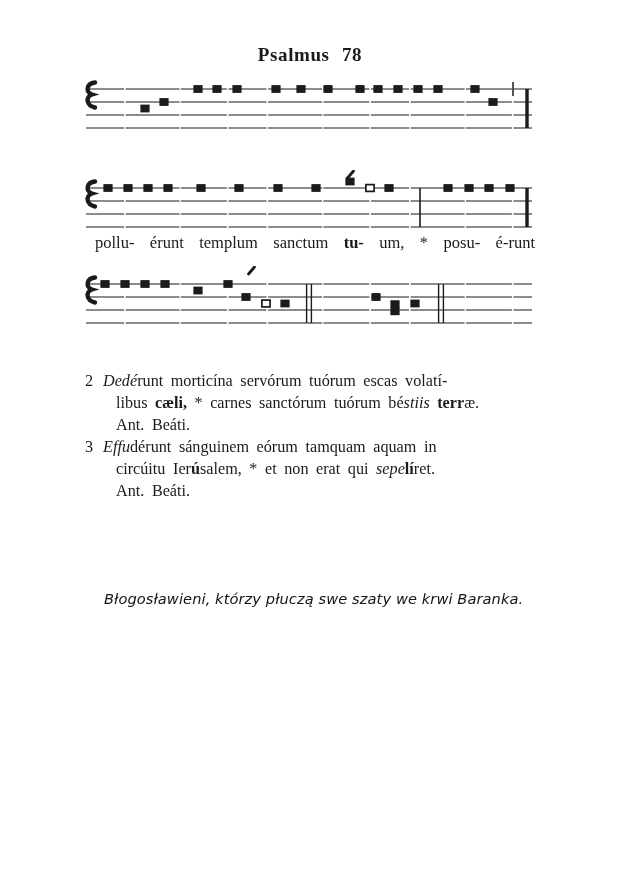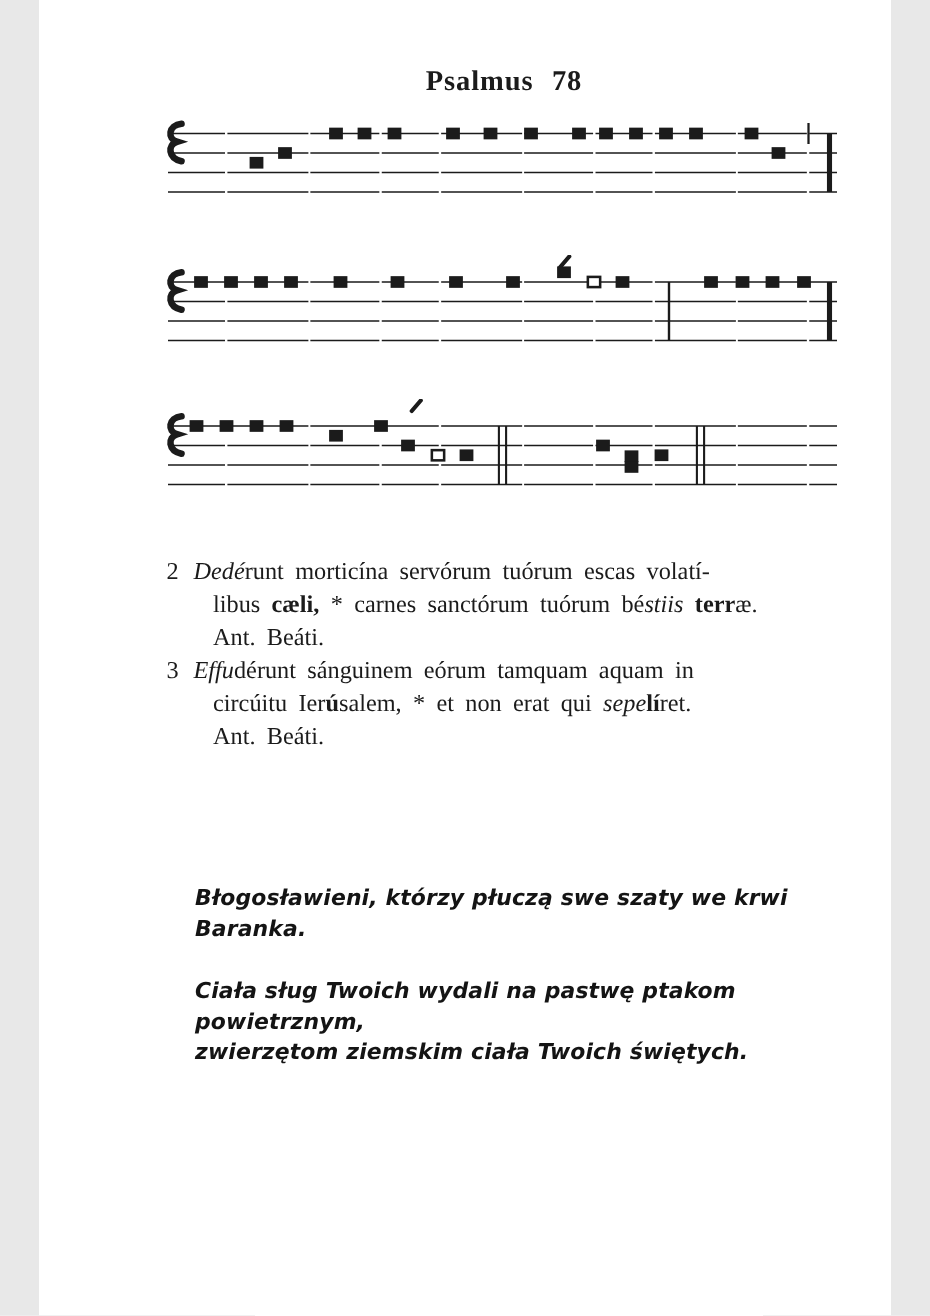--- a/index.html
+++ b/index.html
@@ -1,17 +1,17 @@
 <!DOCTYPE html>
 <html><head>
 <meta charset="utf-8">
 <style>
   html,body{margin:0;padding:0;background:#e8e8e8;}
   .page{
-    position:relative;width:568px;height:877px;margin:0 auto;
+    position:relative;width:620px;height:877px;margin:0 auto;
     background:#ffffff;color:#1b1b1b;overflow:hidden;
     font-family:"Liberation Serif","DejaVu Serif",serif;
   }
   .title{
     position:absolute;top:44px;left:85px;width:450px;margin:0;
     text-align:center;font-size:19px;font-weight:bold;
     letter-spacing:.6px;word-spacing:7px;
   }
   .staff{position:absolute;left:83px;width:452px;height:64px;}
   .s1{top:71px}.s2{top:170px}.s3{top:266px}
@@ -32,21 +32,21 @@
     font-size:16.2px;line-height:21.9px;word-spacing:3.5px;
   }
   .verse{margin:0;padding-left:31px;text-indent:-31px;}
   .verse-num{display:inline-block;width:18px;text-indent:0;}
   .translation{
     position:absolute;top:589px;left:104px;width:440px;
     font-family:"DejaVu Sans","Liberation Sans",sans-serif;
     font-style:italic;font-size:14.6px;line-height:20.6px;
     letter-spacing:.1px;color:#141414;
   }
-  .translation p{margin:0 0 21px 0;font-weight:bold;}
+  .translation p{margin:0 0 21px 0;}
 </style>
 </head>
 <body>
 
 <div class="page">
 
   <h1 class="title">Psalmus 78</h1>
 
   <svg class="staff s1" viewBox="0 0 452 64">
       <line x1="3" y1="18" x2="449" y2="18" stroke="#1b1b1b" stroke-width="1.15" stroke-dasharray="38 1.6 54 1.3 46 1.6"></line>
@@ -91,20 +91,21 @@
       <rect x="262.4" y="7.6" width="9.2" height="7.8" fill="#1b1b1b"></rect>
       <rect x="282.9" y="14.6" width="8.2" height="6.8" fill="#fff" stroke="#1b1b1b" stroke-width="1.7"></rect>
       <rect x="301.4" y="14.1" width="9.2" height="7.8" fill="#1b1b1b"></rect>
       <line x1="337" y1="18" x2="337" y2="57" stroke="#1b1b1b" stroke-width="1.6"></line>
       <rect x="360.4" y="14.1" width="9.2" height="7.8" fill="#1b1b1b"></rect>
       <rect x="381.4" y="14.1" width="9.2" height="7.8" fill="#1b1b1b"></rect>
       <rect x="401.4" y="14.1" width="9.2" height="7.8" fill="#1b1b1b"></rect>
       <rect x="422.4" y="14.1" width="9.2" height="7.8" fill="#1b1b1b"></rect>
       <rect x="442.3" y="18" width="3.4" height="39" fill="#1b1b1b"></rect>
     </svg>
+  <div class="lyric l2"><span class="seg-r">pollu- érunt templum sanctum </span><span class="seg-b">tu-</span><span class="seg-r"> um, * posu- é-runt</span></div>
 
   <svg class="staff s3" viewBox="0 0 452 64">
       <line x1="3" y1="18" x2="449" y2="18" stroke="#1b1b1b" stroke-width="1.15" stroke-dasharray="38 1.6 54 1.3 46 1.6"></line>
       <line x1="3" y1="31" x2="449" y2="31" stroke="#1b1b1b" stroke-width="1.15" stroke-dasharray="38 1.6 54 1.3 46 1.6"></line>
       <line x1="3" y1="44" x2="449" y2="44" stroke="#1b1b1b" stroke-width="1.15" stroke-dasharray="38 1.6 54 1.3 46 1.6"></line>
       <line x1="3" y1="57" x2="449" y2="57" stroke="#1b1b1b" stroke-width="1.15" stroke-dasharray="38 1.6 54 1.3 46 1.6"></line>
       <path d="M12,11.5 C3,12.5 2.5,21.5 9,23.5 C2.5,25.5 3,34.5 12,36.5" fill="none" stroke="#1b1b1b" stroke-width="4.4" stroke-linecap="round"></path>
       <rect x="17.4" y="14.1" width="9.2" height="7.8" fill="#1b1b1b"></rect>
       <rect x="37.4" y="14.1" width="9.2" height="7.8" fill="#1b1b1b"></rect>
       <rect x="57.4" y="14.1" width="9.2" height="7.8" fill="#1b1b1b"></rect>
@@ -125,16 +126,15 @@
       <line x1="360.4" y1="18" x2="360.4" y2="57" stroke="#1b1b1b" stroke-width="1.4"></line>
     </svg>
 
   <div class="verses" id="verses">
       <p class="verse"><span class="verse-num">2</span><span class="seg-i">Dedé</span><span class="seg-r">runt morticína servórum tuórum escas volatí-</span><br><span class="seg-r">libus </span><span class="seg-b">cæli,</span><span class="seg-r"> * carnes sanctórum tuórum bé</span><span class="seg-i">stiis</span><span class="seg-r"> </span><span class="seg-b">terr</span><span class="seg-r">æ.</span><br><span class="seg-r">Ant. Beáti.</span></p>
       <p class="verse"><span class="verse-num">3</span><span class="seg-i">Effu</span><span class="seg-r">dérunt sánguinem eórum tamquam aquam in</span><br><span class="seg-r">circúitu Ier</span><span class="seg-b">ú</span><span class="seg-r">salem, * et non erat qui </span><span class="seg-i">sepe</span><span class="seg-b">lí</span><span class="seg-r">ret.</span><br><span class="seg-r">Ant. Beáti.</span></p>
     </div>
 
   <div class="translation" id="translation">
       <p>Błogosławieni, którzy płuczą swe szaty we krwi Baranka.</p>
-      <p>Ciała sług Twoich wydali na pastwę ptakom powietrznym,<br>zwierzętom ziemskim ciała Twoich świętych.</p>
     </div>
 
 </div>
 
 </body></html>

